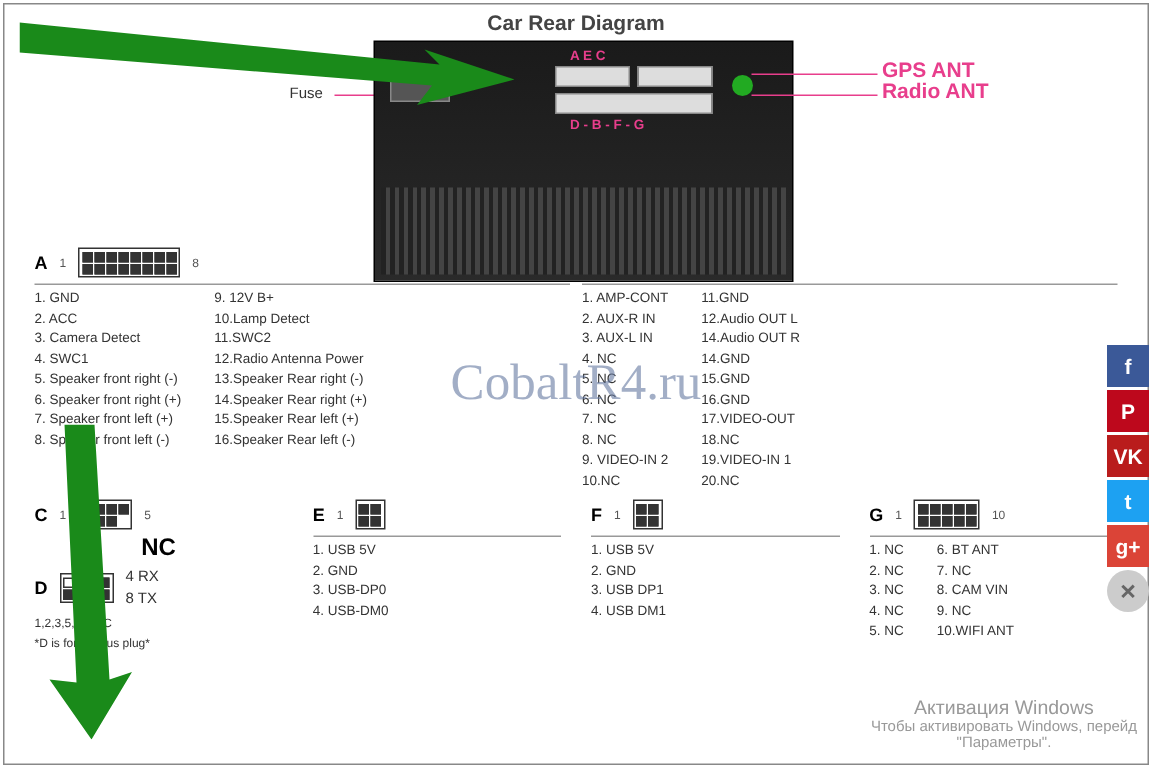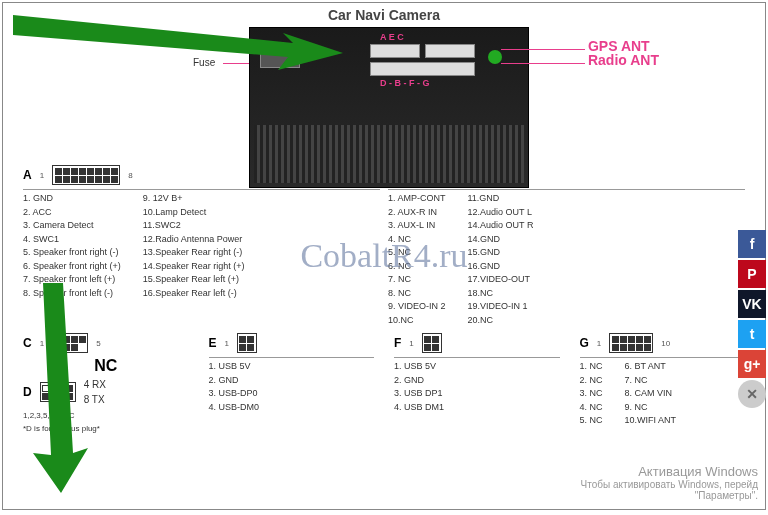--- a/index.html
+++ b/index.html
@@ -37,29 +37,29 @@
   .pins-cols { display: flex; gap: 22px; }
   .pins-list { font-size: 9px; line-height: 1.5; color: #333; }
   .lower { display: flex; padding: 6px 16px; gap: 20px; }
   .lower .block { flex: 1; }
   .nc-big { font-size: 16px; font-weight: bold; text-align: center; margin: 2px 0; }
   .note { font-size: 8px; color: #333; margin-top: 4px; }
   .hr { border-top: 1px solid #999; margin: 2px 0; }
   .watermark { position: absolute; left: 50%; top: 50%; transform: translate(-50%,-50%); font-size: 34px; color: rgba(100,120,160,0.6); font-family: Georgia, serif; pointer-events: none; }
   .side-social { position: absolute; right: 2px; top: 230px; display: flex; flex-direction: column; gap: 2px; }
   .sbtn { width: 28px; height: 28px; display: flex; align-items: center; justify-content: center; color: #fff; font-size: 14px; font-weight: bold; cursor: pointer; }
-  .fb { background: #3b5998; } .pn { background: #bd081c; } .vk { background: #0f172a; } .tw { background: #1da1f2; } .gp { background: #db4437; } .cl { background: #ccc; color: #666; border-radius: 50%; }
-  .win-activate { position: absolute; right: 10px; bottom: 14px; text-align: right; color: #999; font-size: 10px; pointer-events: none; }
+  .fb { background: #3b5998; } .pn { background: #bd081c; } .vk { background: #b91c1c; } .tw { background: #1da1f2; } .gp { background: #db4437; } .cl { background: #ccc; color: #666; border-radius: 50%; }
+  .win-activate { position: absolute; right: 10px; bottom: 14px; text-align: center; color: #999; font-size: 10px; pointer-events: none; }
   .win-activate .t1 { font-size: 13px; }
 </style>
 </head>
 <body>
 
 <div class="frame">
-  <div class="title">Car Navi Camera</div>
+  <div class="title">Car Rear Diagram</div>
 
   <div class="unit-wrap">
     <span class="fuse-label">Fuse</span>
     <div class="fuse-line"></div>
     <div class="unit">
       <div class="port fuse"></div>
       <div class="port c1"></div>
       <div class="port c2"></div>
       <div class="port c3"></div>
       <div class="green-dot"></div>

